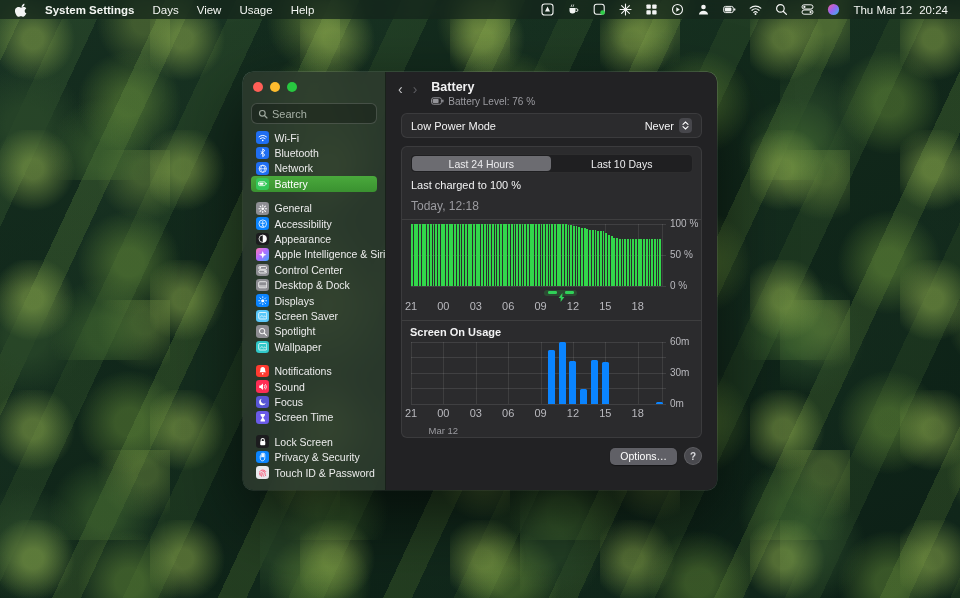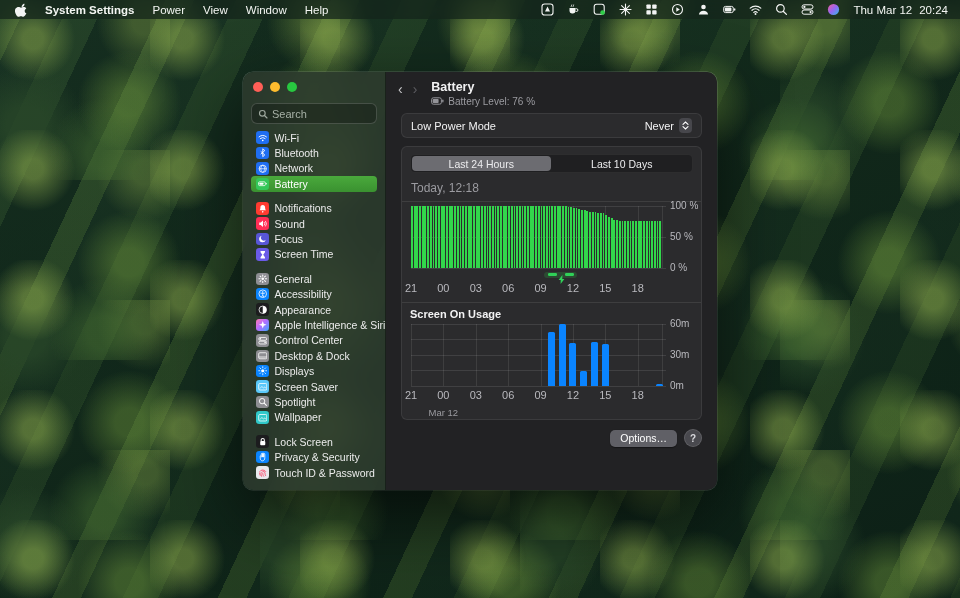--- a/index.html
+++ b/index.html
@@ -95,23 +95,23 @@
 
 <div class="menubar">
   <div class="left">
     <span class="sicon">
       <svg width="12" height="14" viewBox="0 0 12 14.5">
           <path fill="#fff" d="M11.6 10.6c-.3.7-.5 1-.9 1.6-.6.9-1.4 2-2.4 2-.9 0-1.2-.6-2.4-.6s-1.5.6-2.4.6c-1 0-1.8-1-2.4-1.9C-.5 10-.7 7.3.4 5.8c.7-1 1.9-1.6 3-1.6 1.1 0 1.8.6 2.7.6.9 0 1.4-.6 2.7-.6 1 0 2 .5 2.7 1.4-2.4 1.3-2 4.7.1 5zM8.9 3.2c.5-.6.8-1.5.7-2.3-.8 0-1.7.5-2.2 1.1-.5.6-.9 1.4-.7 2.3.9 0 1.7-.5 2.2-1.1z"></path>
         </svg>
     </span>
     <span class="mitem appname">System Settings</span>
     <span id="menus" style="display: inline-flex; gap: 18px;">
-        <span class="mitem">Power</span>
+        <span class="mitem">Days</span>
         <span class="mitem">View</span>
-        <span class="mitem">Window</span>
+        <span class="mitem">Usage</span>
         <span class="mitem">Help</span>
       </span>
   </div>
   <div class="right">
     <span id="statusicons" style="display: inline-flex; gap: 13px; align-items: center;">
         <span class="sicon">
           <svg width="13" height="13" viewBox="0 0 13 13">
             <rect x="1" y="1" width="11" height="11" rx="2.6" stroke="currentColor" stroke-width="1.1" fill="none"></rect>
             <path d="M6.5 3.6 9 8.4H4z" fill="currentColor"></path>
           </svg>
@@ -262,56 +262,20 @@
                 <rect x="0.7" y="3.6" width="8.6" height="4.8" rx="1.4" stroke="currentColor" stroke-width="1" fill="none"></rect>
                 <rect x="1.8" y="4.7" width="5" height="2.6" rx=".6" fill="currentColor"></rect>
                 <rect x="10.1" y="5.1" width="1.2" height="1.8" rx=".6" fill="currentColor"></rect>
               </svg>
             </span>
             <span>Battery</span>
           </div>
         </div>
         <div class="navgroup">
           <div class="navitem">
-            <span class="nicon" style="background: rgb(255, 59, 48); color: rgb(255, 255, 255);">
-              <svg width="9.5" height="9.5" viewBox="0 0 12 12">
-                <path d="M6 1.4c1.9 0 3 1.4 3 3.2 0 2 .7 2.8 1.2 3.3H1.8C2.3 7.4 3 6.6 3 4.6c0-1.8 1.1-3.2 3-3.2z" fill="currentColor"></path>
-                <circle cx="6" cy="9.9" r="1" fill="currentColor"></circle>
-              </svg>
-            </span>
-            <span>Notifications</span>
-          </div>
-          <div class="navitem">
-            <span class="nicon" style="background: rgb(255, 45, 85); color: rgb(255, 255, 255);">
-              <svg width="9.5" height="9.5" viewBox="0 0 12 12">
-                <path d="M1.6 4.4h1.9L6.3 2v8L3.5 7.6H1.6z" fill="currentColor"></path>
-                <path d="M8 4.2a2.6 2.6 0 0 1 0 3.6M9.6 3a4.6 4.6 0 0 1 0 6" stroke="currentColor" stroke-width="1" fill="none" stroke-linecap="round"></path>
-              </svg>
-            </span>
-            <span>Sound</span>
-          </div>
-          <div class="navitem">
-            <span class="nicon" style="background: rgb(88, 86, 214); color: rgb(255, 255, 255);">
-              <svg width="9.5" height="9.5" viewBox="0 0 12 12">
-                <path d="M9.8 7.2A4.2 4.2 0 1 1 4.8 2.2a3.4 3.4 0 0 0 5 5z" fill="currentColor"></path>
-              </svg>
-            </span>
-            <span>Focus</span>
-          </div>
-          <div class="navitem">
-            <span class="nicon" style="background: rgb(106, 90, 232); color: rgb(255, 255, 255);">
-              <svg width="9.5" height="9.5" viewBox="0 0 12 12">
-                <path d="M3.2 1.3h5.6v1.5L6.6 6l2.2 3.2v1.5H3.2V9.2L5.4 6 3.2 2.8z" fill="currentColor"></path>
-              </svg>
-            </span>
-            <span>Screen Time</span>
-          </div>
-        </div>
-        <div class="navgroup">
-          <div class="navitem">
             <span class="nicon" style="background: rgb(142, 142, 147); color: rgb(255, 255, 255);">
               <svg width="9.5" height="9.5" viewBox="0 0 12 12">
                 <circle cx="6" cy="6" r="1.7" fill="currentColor"></circle>
                 <g stroke="currentColor" stroke-width="1.3" stroke-linecap="round">
                   <path d="M6 1.2v1.5M6 9.3v1.5M1.2 6h1.5M9.3 6h1.5M2.6 2.6l1.1 1.1M8.3 8.3l1.1 1.1M9.4 2.6 8.3 3.7M3.7 8.3 2.6 9.4"></path>
                 </g>
               </svg>
             </span>
             <span>General</span>
           </div>
@@ -394,20 +358,56 @@
             <span>Spotlight</span>
           </div>
           <div class="navitem">
             <span class="nicon" style="background: rgb(48, 200, 201); color: rgb(255, 255, 255);">
               <svg width="9.5" height="9.5" viewBox="0 0 12 12">
                 <rect x="0.9" y="1.9" width="10.2" height="8.2" rx="1.4" stroke="currentColor" stroke-width="1" fill="none"></rect>
                 <path d="M2.4 8.3 4.9 5.6l2 2.1 1.6-1.5 1.3 1.7" stroke="currentColor" stroke-width=".9" fill="none"></path>
               </svg>
             </span>
             <span>Wallpaper</span>
+          </div>
+        </div>
+        <div class="navgroup">
+          <div class="navitem">
+            <span class="nicon" style="background: rgb(255, 59, 48); color: rgb(255, 255, 255);">
+              <svg width="9.5" height="9.5" viewBox="0 0 12 12">
+                <path d="M6 1.4c1.9 0 3 1.4 3 3.2 0 2 .7 2.8 1.2 3.3H1.8C2.3 7.4 3 6.6 3 4.6c0-1.8 1.1-3.2 3-3.2z" fill="currentColor"></path>
+                <circle cx="6" cy="9.9" r="1" fill="currentColor"></circle>
+              </svg>
+            </span>
+            <span>Notifications</span>
+          </div>
+          <div class="navitem">
+            <span class="nicon" style="background: rgb(255, 45, 85); color: rgb(255, 255, 255);">
+              <svg width="9.5" height="9.5" viewBox="0 0 12 12">
+                <path d="M1.6 4.4h1.9L6.3 2v8L3.5 7.6H1.6z" fill="currentColor"></path>
+                <path d="M8 4.2a2.6 2.6 0 0 1 0 3.6M9.6 3a4.6 4.6 0 0 1 0 6" stroke="currentColor" stroke-width="1" fill="none" stroke-linecap="round"></path>
+              </svg>
+            </span>
+            <span>Sound</span>
+          </div>
+          <div class="navitem">
+            <span class="nicon" style="background: rgb(88, 86, 214); color: rgb(255, 255, 255);">
+              <svg width="9.5" height="9.5" viewBox="0 0 12 12">
+                <path d="M9.8 7.2A4.2 4.2 0 1 1 4.8 2.2a3.4 3.4 0 0 0 5 5z" fill="currentColor"></path>
+              </svg>
+            </span>
+            <span>Focus</span>
+          </div>
+          <div class="navitem">
+            <span class="nicon" style="background: rgb(106, 90, 232); color: rgb(255, 255, 255);">
+              <svg width="9.5" height="9.5" viewBox="0 0 12 12">
+                <path d="M3.2 1.3h5.6v1.5L6.6 6l2.2 3.2v1.5H3.2V9.2L5.4 6 3.2 2.8z" fill="currentColor"></path>
+              </svg>
+            </span>
+            <span>Screen Time</span>
           </div>
         </div>
         <div class="navgroup">
           <div class="navitem">
             <span class="nicon" style="background: rgb(28, 28, 30); color: rgb(255, 255, 255);">
               <svg width="9.5" height="9.5" viewBox="0 0 12 12">
                 <rect x="2.8" y="5.2" width="6.4" height="5.2" rx="1.2" fill="currentColor"></rect>
                 <path d="M4 5.2V3.8a2 2 0 0 1 4 0v1.4" stroke="currentColor" stroke-width="1.3" fill="none"></path>
               </svg>
             </span>
@@ -468,20 +468,21 @@
         </span>
       </span>
     </div>
 
     <div class="card">
       <div class="seg">
         <span class="segbtn sel">Last 24 Hours</span>
         <span class="segbtn">Last 10 Days</span>
       </div>
       <div class="charged">
+        <div class="chline1">Last charged to 100 %</div>
         <div class="chline2">Today, 12:18</div>
       </div>
       <div class="divider"></div>
 
       <div class="chartmount" id="chart0" style="height: 90px;">
           <div class="plot" style="width: 251px; height: 62px;">
             <div class="hline" style="top: 61.5px; width: 255px;"></div>
             <div class="hline" style="top: 30.5px; width: 255px;"></div>
             <div class="hline" style="top: -0.5px; width: 255px;"></div>
             <div class="vline" style="left: 0px; height: 62px;"></div>

